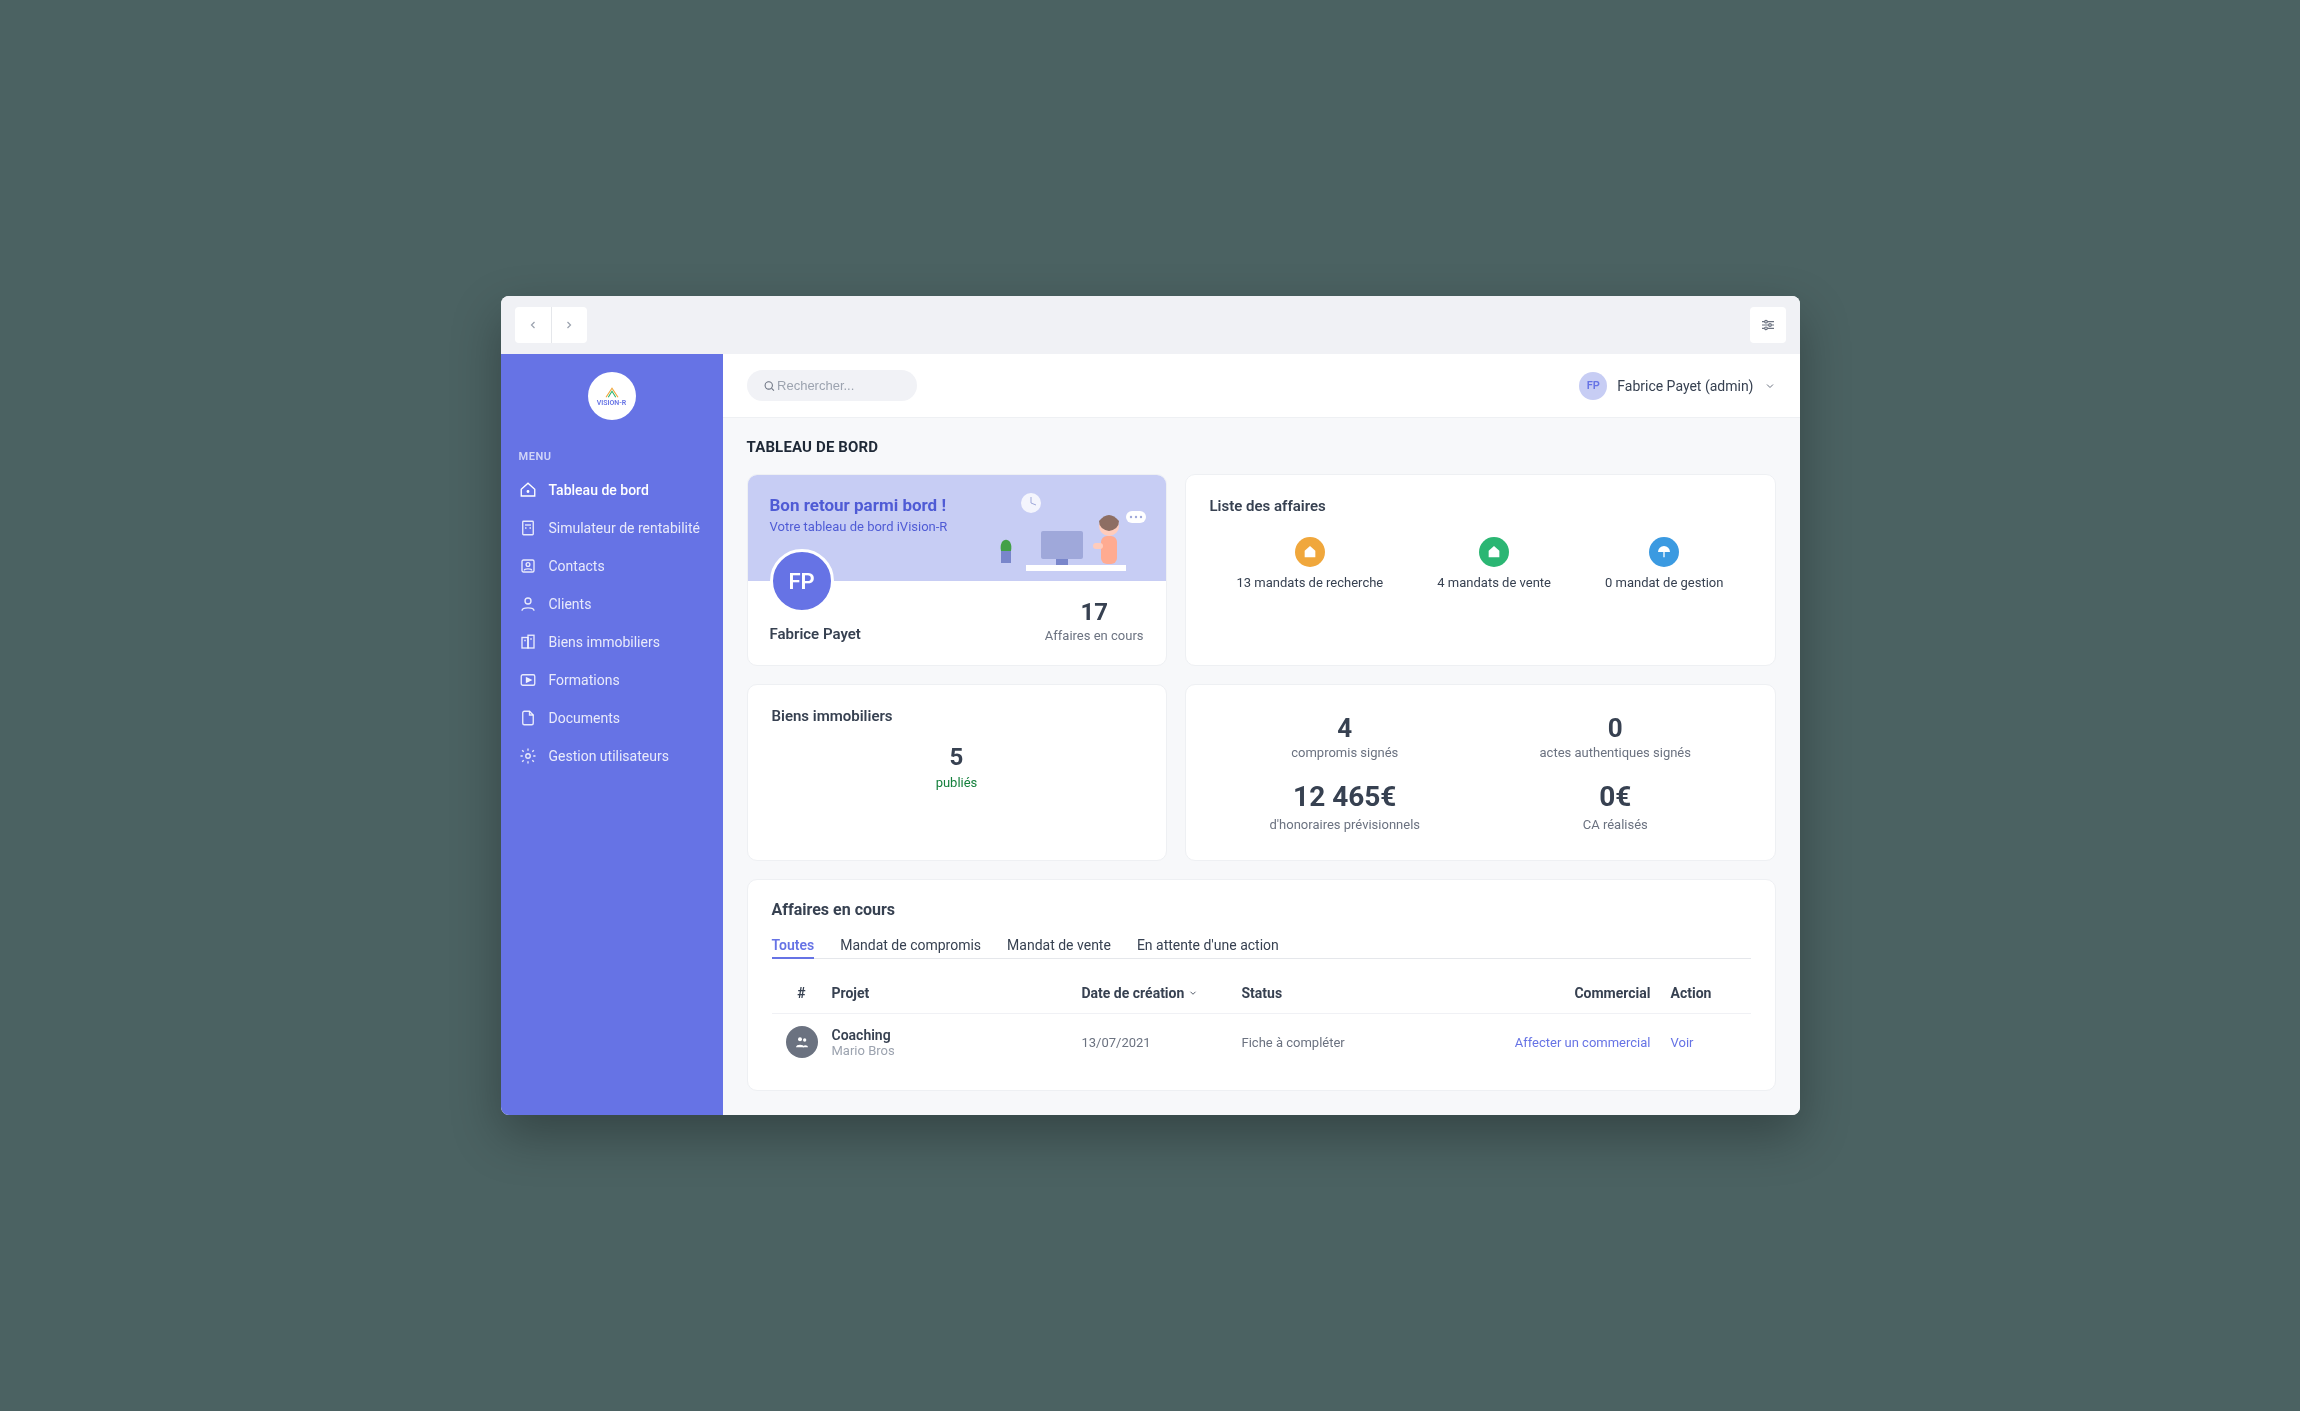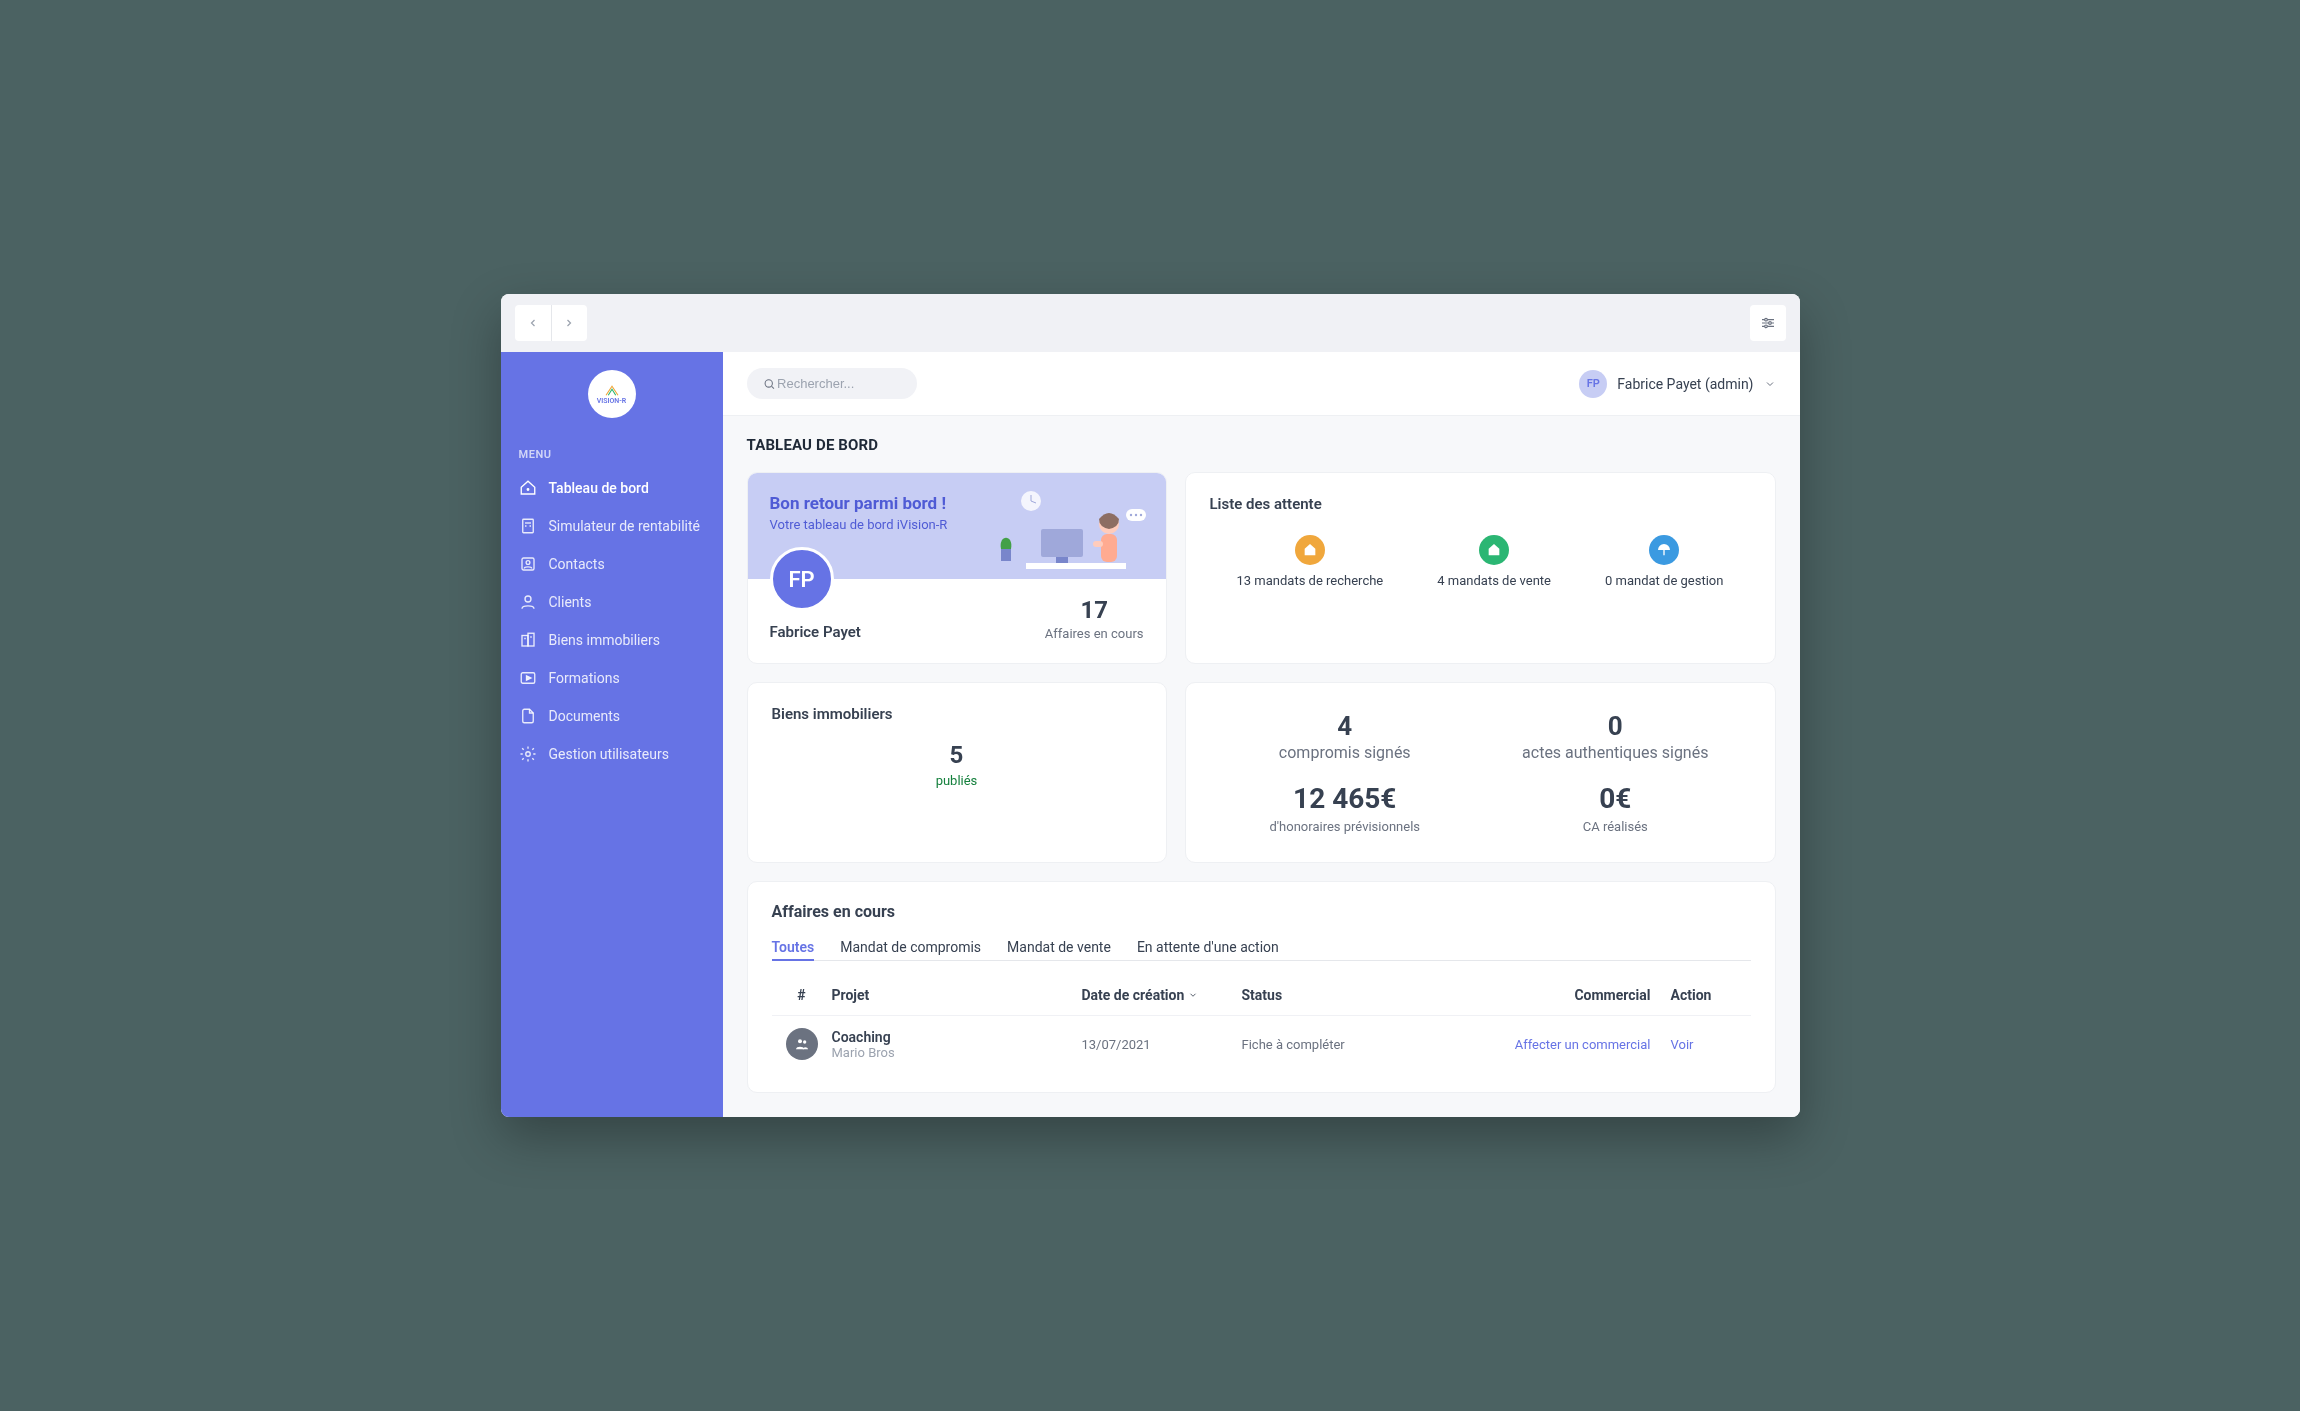--- a/index.html
+++ b/index.html
@@ -135,21 +135,21 @@
   .mandat-item .lbl { font-size:13px; color:#374151; }
   .grid-mid { display:flex; gap:18px; margin-bottom:18px; }
   .biens-card { width:420px; padding:22px 24px; text-align:left; }
   .biens-card h4 { font-size:15px; font-weight:600; color:#374151; margin-bottom:18px; }
   .biens-stat { text-align:center; }
   .biens-stat .num { font-size:24px; font-weight:700; color:#374151; }
   .biens-stat .lbl { font-size:13px; color:#15803d; margin-top:4px; }
   .stats-card { flex:1; padding: 28px 24px; display:flex; }
   .stats-col { flex:1; text-align:center; }
   .stats-col .big { font-size:26px; font-weight:700; color:#374151; }
-  .stats-col .sub { font-size:16px; color:#6b7280; margin-top:2px; margin-bottom:20px; }
+  .stats-col .sub { font-size:13px; color:#6b7280; margin-top:2px; margin-bottom:20px; }
   .stats-col .big2 { font-size:28px; font-weight:700; color:#374151; }
   .stats-col .sub2 { font-size:13px; color:#6b7280; margin-top:4px; }
   .affaires-card { padding:20px 24px; }
   .affaires-card h4 { font-size:16px; font-weight:700; color:#374151; margin-bottom:18px; }
   .tabs { display:flex; gap:26px; border-bottom:1px solid #e5e7eb; margin-bottom:14px; }
   .tab {
     padding-bottom:4px; font-size:14px; color:#374151; cursor:pointer;
   }
   .tab.active { color:#6673e5; font-weight:600; border-bottom:2px solid #6673e5; margin-bottom:-1px; }
   .thead, .trow { display:flex; align-items:center; padding:12px 0; }
@@ -348,21 +348,21 @@
                 <div class="w-name">Fabrice Payet</div>
               </div>
               <div class="affaires-stat">
                 <div class="num">17</div>
                 <div class="lbl">Affaires en cours</div>
               </div>
             </div>
           </div>
 
           <div class="card mandats-card">
-            <h4>Liste des attente</h4>
+            <h4>Liste des affaires</h4>
             <div class="mandats-row">
               <div class="mandat-item">
                 <div class="mandat-icon bg-orange">
                     <svg width="16" height="16" viewBox="0 0 24 24" fill="currentColor">
                       <path d="M12 3 L4 10 V20 H20 V10 Z" fill="#fff"></path>
                     </svg>
                   </div>
                 <div class="lbl">13 mandats de recherche</div>
               </div>
               <div class="mandat-item">

